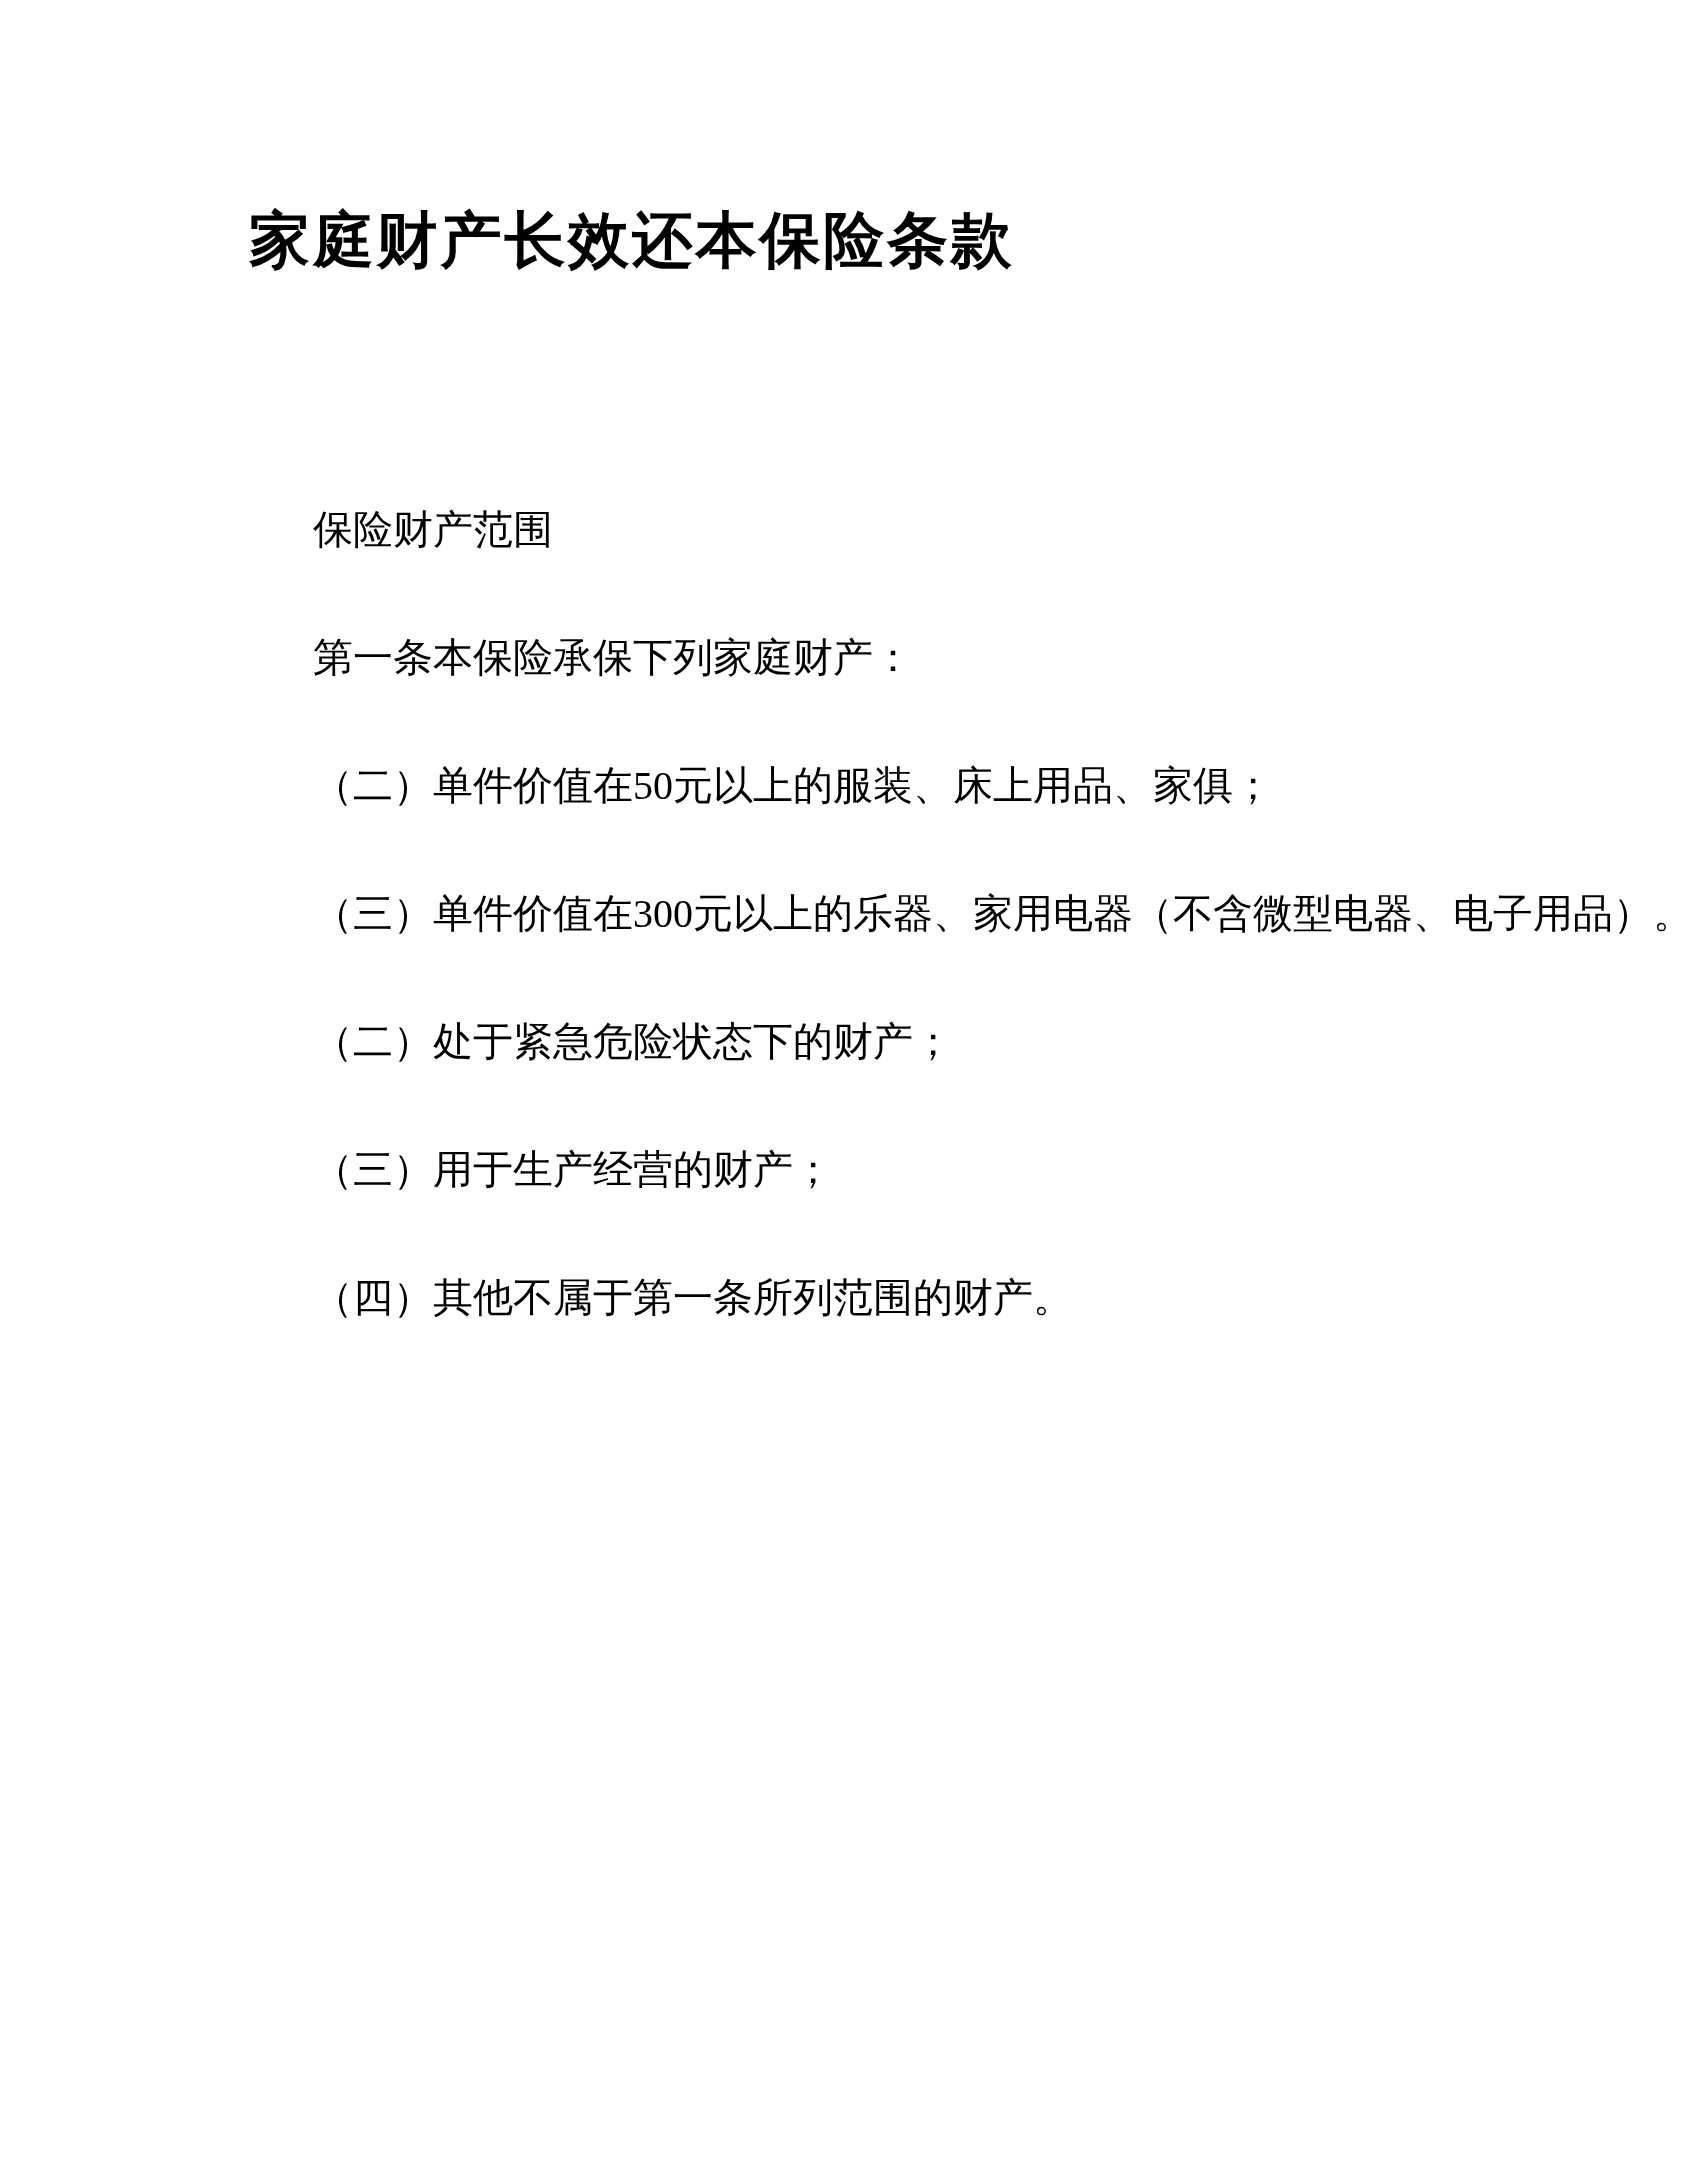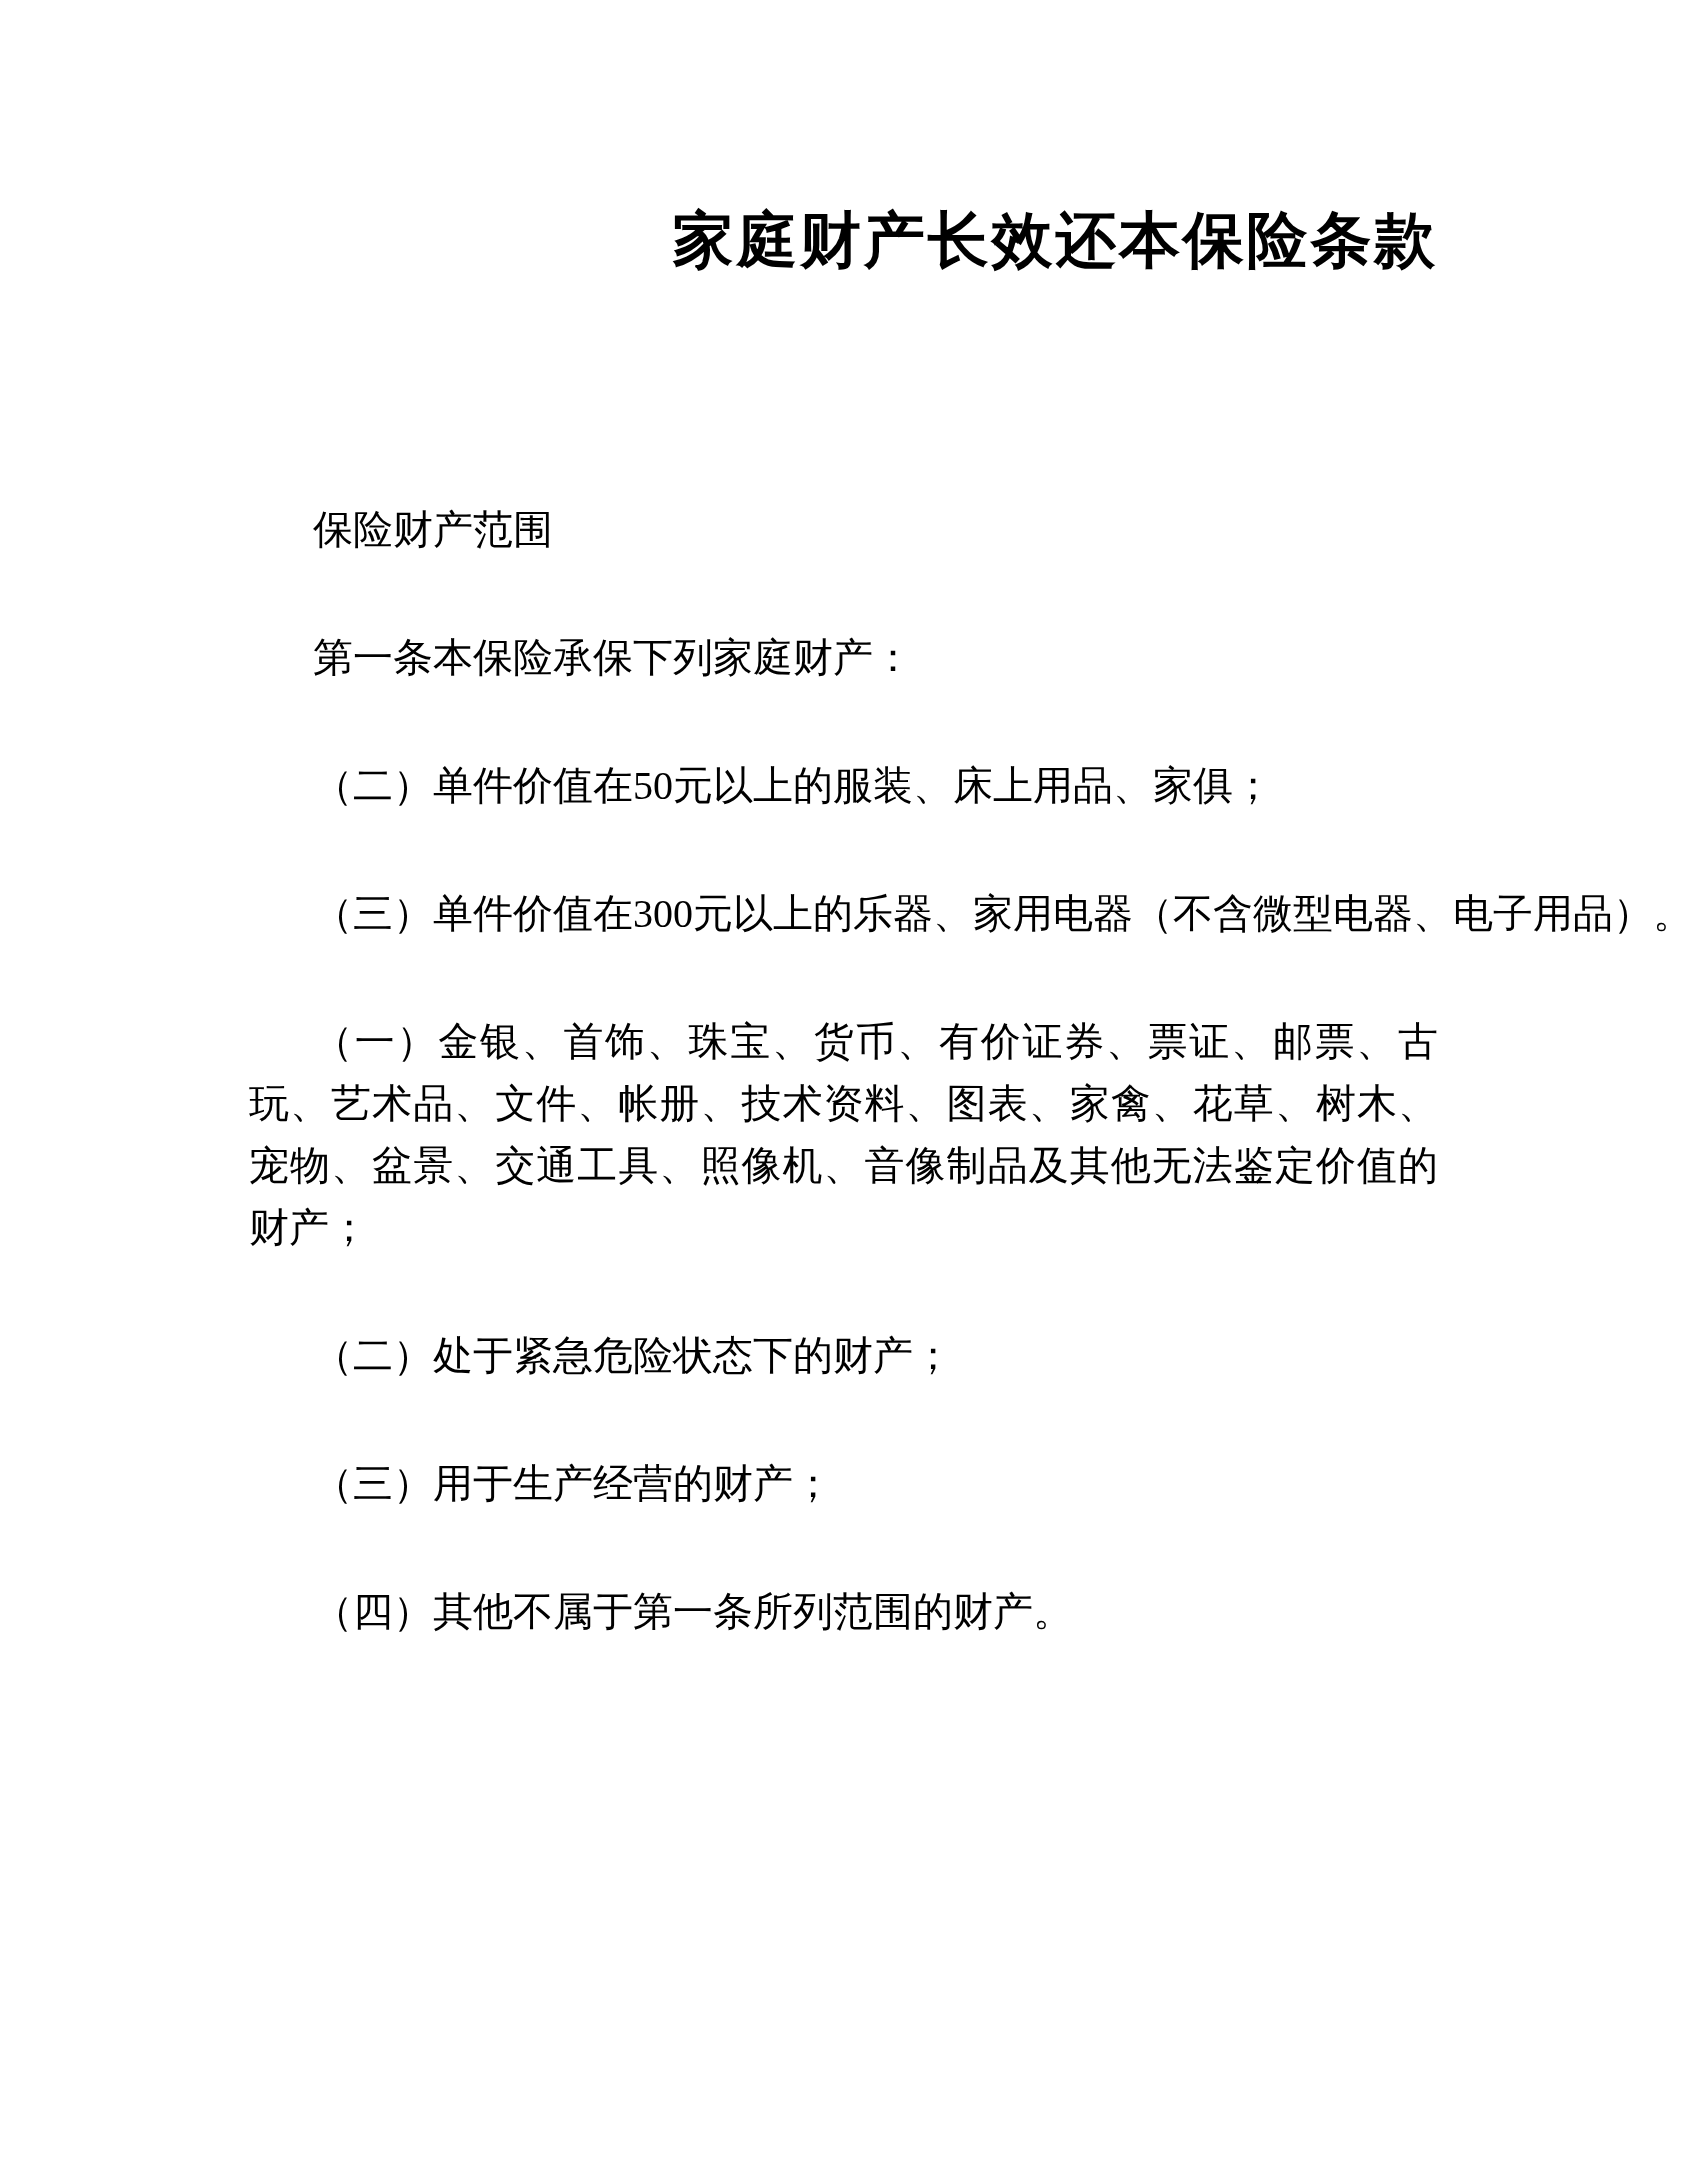--- a/index.html
+++ b/index.html
@@ -19,21 +19,21 @@
   .content {
     padding-left: 249px;
     width: 1189px;
   }
   .doc-title {
     margin: 208px 0 0 0;
     font-size: 61px;
     line-height: 66px;
     font-weight: bold;
     letter-spacing: 2.8px;
-    text-align: right;
+    text-align: left;
     white-space: nowrap;
   }
   .para {
     margin: 66px 0 0 0;
     font-size: 40px;
     line-height: 62px;
     font-weight: normal;
     text-indent: 64px;
     white-space: nowrap;
   }
@@ -56,21 +56,20 @@
     <p class="para first">保险财产范围</p>
 
     <p class="para">第一条本保险承保下列家庭财产：</p>
 
 
     <p class="para">（二）单件价值在50元以上的服装、床上用品、家俱；</p>
 
     <p class="para">（三）单件价值在300元以上的乐器、家用电器（不含微型电器、电子用品）。</p>
 
 
-    <p class="para wrap">（一）金银、首饰、珠宝、货币、有价证券、票证、邮票、古玩、艺术品、文件、帐册、技术资料、图表、家禽、花草、树木、宠物、盆景、交通工具、照像机、音像制品及其他无法鉴定价值的财产；</p>
 
     <p class="para">（二）处于紧急危险状态下的财产；</p>
 
     <p class="para">（三）用于生产经营的财产；</p>
 
     <p class="para">（四）其他不属于第一条所列范围的财产。</p>
 
   </div>
 </div>
 

